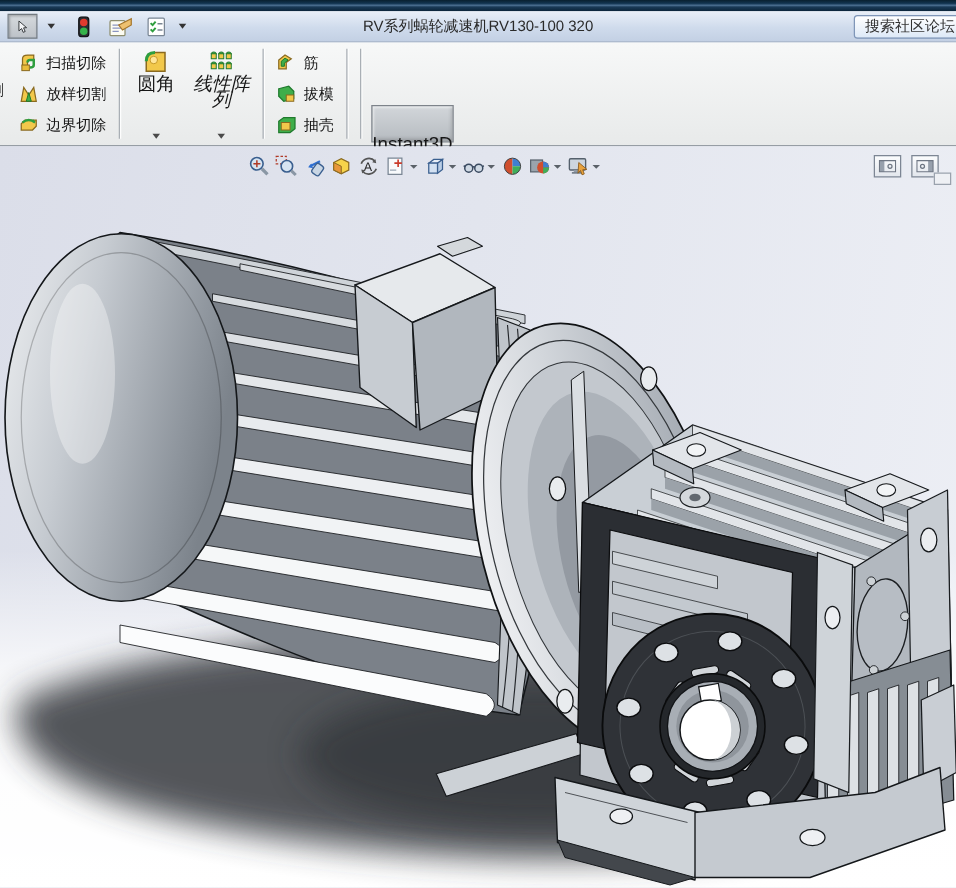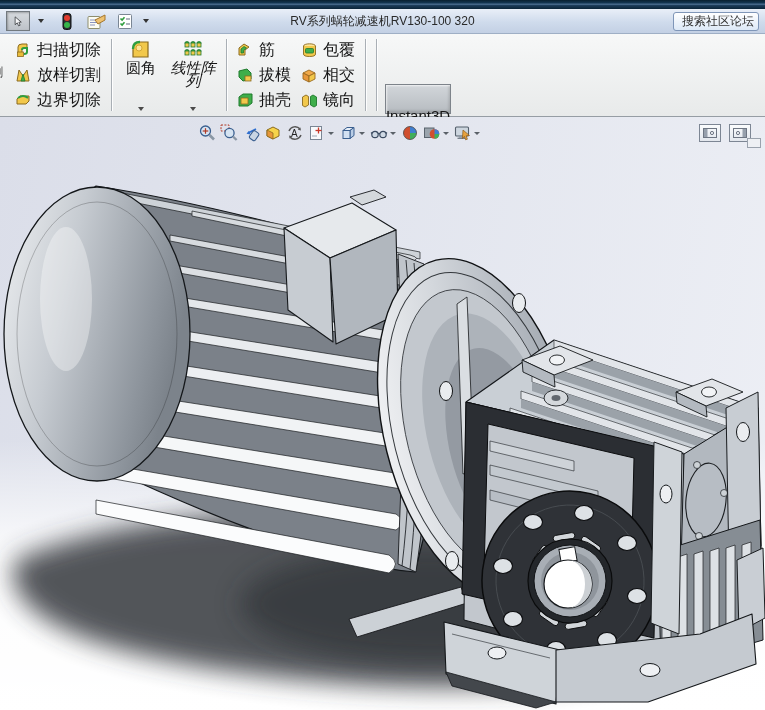--- a/index.html
+++ b/index.html
@@ -5,40 +5,40 @@
   html,body{margin:0;padding:0;}
   body{width:765px;height:710px;overflow:hidden;font-family:"Liberation Sans",sans-serif;
        -webkit-font-smoothing:antialiased;background:#e5e8ef;}
   .app{width:765px;height:710px;position:relative;}
 
   
   .top-strip{height:9px;background:linear-gradient(#09202f 0%,#123450 30%,#4a6d8f 48%,#1a3a57 62%,#0b2439 100%);}
 
   
   .menubar{height:24px;background:linear-gradient(#e9eff8,#cfdbec 55%,#c3d0e4);
-           border-bottom:1px solid #9fafc5;display:flex;align-items:center;padding:0 14px 0 6px;position:relative;}
+           border-bottom:1px solid #9fafc5;display:flex;align-items:center;padding:0 4px 0 6px;position:relative;}
   .mb-title{position:absolute;left:0;right:0;text-align:center;font-size:12px;color:#2a2a2a;pointer-events:none;}
   .mb-tools{display:flex;align-items:center;gap:3px;z-index:2;}
   .cursor-btn{width:24px;height:20px;border:1px solid #72797f;background:linear-gradient(#d6dade,#bdc2c8);
               box-shadow:inset 1px 1px 2px rgba(0,0,0,.25);display:flex;align-items:center;justify-content:center;}
   .mini-drop{width:13px;height:20px;border:1px solid transparent;display:flex;align-items:center;justify-content:center;}
   .tri{width:0;height:0;border-left:3.5px solid transparent;border-right:3.5px solid transparent;border-top:4px solid #333;}
   .mb-ico{width:20px;height:20px;display:flex;align-items:center;justify-content:center;margin-left:6px;}
   .search-box{margin-left:auto;margin-right:-8px;display:flex;align-items:center;gap:4px;border:1px solid #7f96b8;
               border-radius:3px;background:linear-gradient(#ffffff,#dde9f7);height:17px;padding:0 4px;font-size:12px;
               color:#333;width:76px;overflow:hidden;white-space:nowrap;z-index:2;}
 
   
   .ribbon{height:78px;background:linear-gradient(#f7f8f8,#e8eaea);border-bottom:1px solid #969da4;
           display:flex;align-items:stretch;padding:2px 0 2px 10px;position:relative;}
   .edge-partial{position:absolute;left:0;top:30px;width:5px;height:16px;overflow:hidden;font-size:12px;color:#1a1a1a;}
   .edge-partial span{display:inline-block;margin-left:-9px;}
   .rsep{width:1px;background:#a9afb5;margin:3px 5px;box-shadow:1px 0 0 rgba(255,255,255,.9);}
   .rcol{display:flex;flex-direction:column;justify-content:space-between;padding:4px 1px;}
-  .ritem{display:flex;align-items:center;gap:5px;font-size:16px;color:#161616;padding:0 4px;height:20px;white-space:nowrap;cursor:default;}
+  .ritem{display:flex;align-items:center;gap:5px;font-size:12px;color:#161616;padding:0 4px;height:20px;white-space:nowrap;cursor:default;}
   .ric{width:17px;height:17px;flex:0 0 auto;}
   .bigbtn{display:flex;flex-direction:column;align-items:center;font-size:15px;padding:3px 3px 1px;text-align:center;
           color:#161616;min-width:42px;cursor:default;}
   .bigbtn .lbl{line-height:13px;}
   .lbl-w48{width:50px;font-style:italic;}
   .lbl-w46{width:46px;}
   .ric-lg{width:22px;height:22px;}
   .caret{width:0;height:0;border-left:3.5px solid transparent;border-right:3.5px solid transparent;
          border-top:4px solid #4a4a4a;margin-top:auto;margin-bottom:2px;}
   .instant3d{border:1px solid #7d838a;background:linear-gradient(#d2d6da,#b6bbc0);
@@ -203,45 +203,20 @@
       </div>
       <div class="ritem">
         <svg class="ric" viewBox="0 0 17 17">
           <path d="M2 5 L6 2 L15 2 L15 11 L11 14 L2 14 Z" fill="#3fae4a" stroke="#1f7a2d" stroke-width="1"></path>
           <rect x="4" y="6" width="7" height="6" fill="#f2c84b" stroke="#8a6a1f" stroke-width="0.8"></rect>
         </svg>
         <span>抽壳</span>
       </div>
     </div>
 
-    <div class="rcol">
-      <div class="ritem">
-        <svg class="ric" viewBox="0 0 17 17">
-          <ellipse cx="8.5" cy="4" rx="6" ry="2.2" fill="#ffe598" stroke="#8a6a1f" stroke-width="0.9"></ellipse>
-          <path d="M2.5 4 L2.5 12 Q2.5 14.5 8.5 14.5 Q14.5 14.5 14.5 12 L14.5 4" fill="#f2c84b" stroke="#8a6a1f" stroke-width="0.9"></path>
-          <rect x="4.5" y="6.5" width="8" height="4.5" rx="1" fill="#3fae4a" stroke="#1f7a2d" stroke-width="0.8"></rect>
-        </svg>
-        <span>包覆</span>
-      </div>
-      <div class="ritem">
-        <svg class="ric" viewBox="0 0 17 17">
-          <path d="M2 6 L8 3 L14 6 L8 9 Z" fill="#f0a94a" stroke="#9a6a1f" stroke-width="0.9"></path>
-          <path d="M2 6 L2 12 L8 15 L8 9 Z" fill="#e8973a" stroke="#9a6a1f" stroke-width="0.9"></path>
-          <path d="M14 6 L14 12 L8 15 L8 9 Z" fill="#f2c84b" stroke="#9a6a1f" stroke-width="0.9"></path>
-        </svg>
-        <span>相交</span>
-      </div>
-      <div class="ritem">
-        <svg class="ric" viewBox="0 0 17 17">
-          <path d="M1.5 5 L5 3 L7.5 4.5 L7.5 13 L4 15 L1.5 13.5 Z" fill="#f2c84b" stroke="#8a6a1f" stroke-width="0.9"></path>
-          <path d="M15.5 5 L12 3 L9.5 4.5 L9.5 13 L13 15 L15.5 13.5 Z" fill="#3fae4a" stroke="#1f7a2d" stroke-width="0.9"></path>
-        </svg>
-        <span>镜向</span>
-      </div>
-    </div>
 
     <div class="rsep"></div>
 
 
 
     <div class="rsep"></div>
 
     <div class="bigbtn instant3d">
       <svg class="ric-lg" viewBox="0 0 22 22">
         <g transform="rotate(-28 11 9)">

